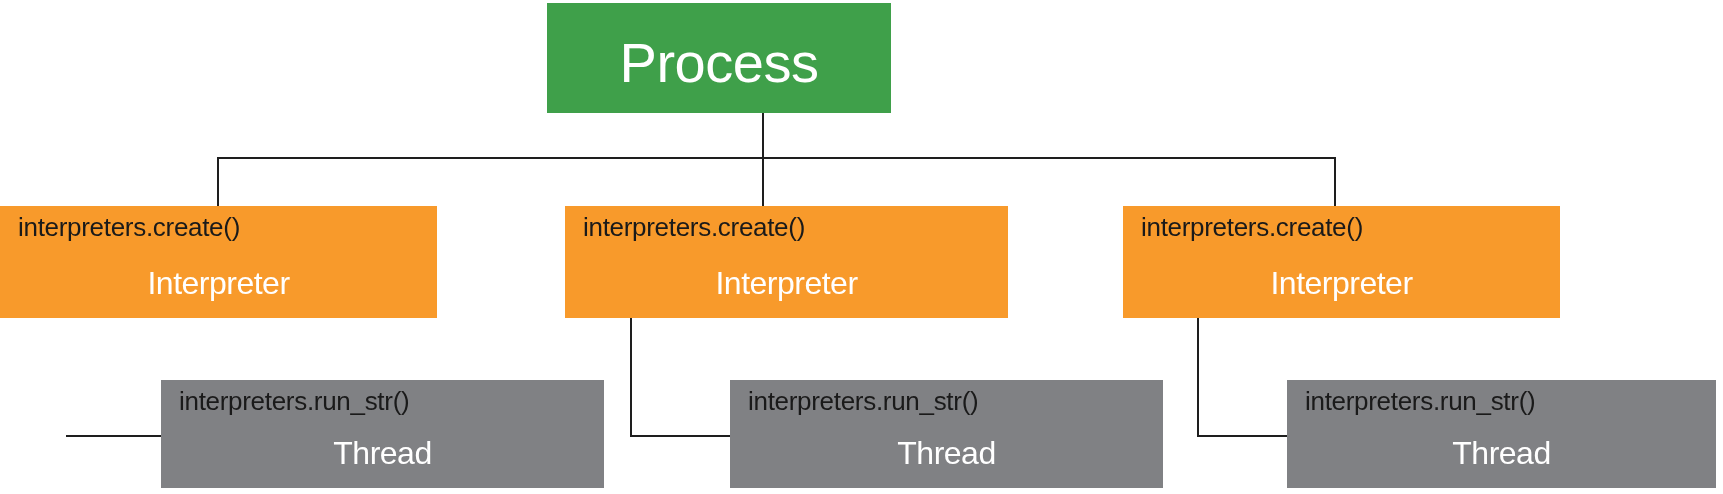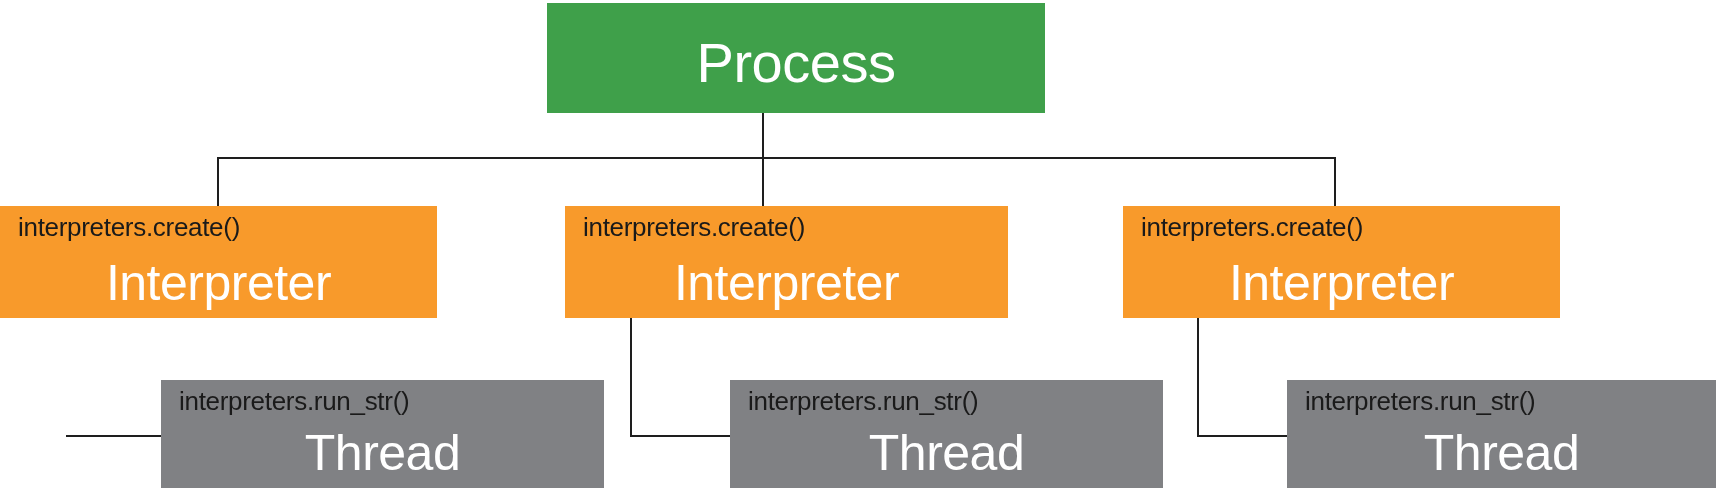--- a/index.html
+++ b/index.html
@@ -10,27 +10,27 @@
     overflow:hidden;
     font-family:"Liberation Sans","DejaVu Sans",sans-serif;
   }
   .node{position:absolute;box-sizing:border-box;}
   .node .method{
     position:absolute;top:7px;left:18px;
     font-size:26px;line-height:1.1;color:#1a1a1a;
     letter-spacing:-0.3px;white-space:nowrap;
   }
   .node .big{
-    position:absolute;left:0;right:0;bottom:10px;
+    position:absolute;left:0;right:0;bottom:19px;
     text-align:center;
-    font-size:50px;line-height:1;color:#ffffff;
+    font-size:32px;line-height:1;color:#ffffff;
     letter-spacing:-0.5px;white-space:nowrap;
   }
   .process{
-    left:547px;top:3px;width:498px;height:110px;
+    left:547px;top:3px;width:344px;height:110px;
     background:var(--color-process,#3FA04A);
   }
   .process .big{bottom:22px;font-size:56px;}
   .interpreter{top:206px;height:112px;background:var(--color-interpreter,#F89A2B);}
   .interpreter.i1{left:0;width:437px;}
   .interpreter.i2{left:565px;width:443px;}
   .interpreter.i3{left:1123px;width:437px;}
   .thread{top:380px;height:108px;background:var(--color-thread,#808184);}
   .thread.t1{left:161px;width:443px;}
   .thread.t2{left:730px;width:433px;}

